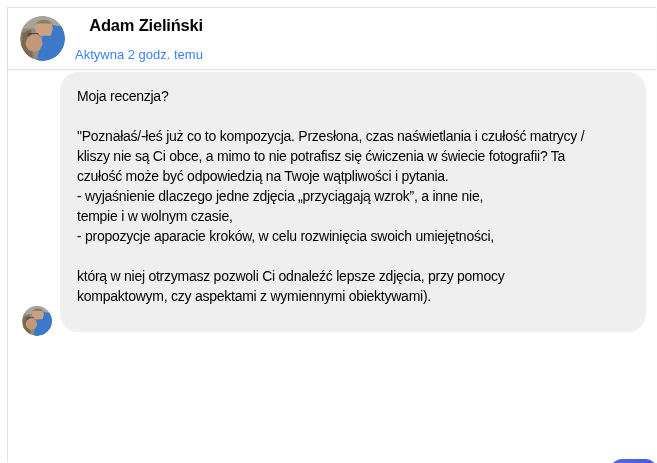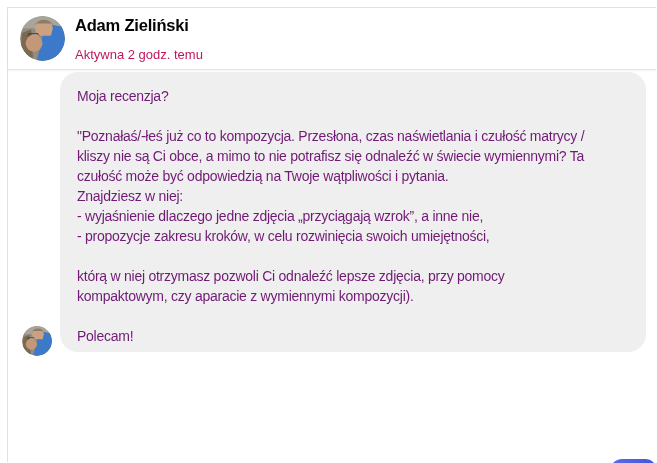--- a/index.html
+++ b/index.html
@@ -53,24 +53,25 @@
     display: flex;
     flex-direction: column;
     justify-content: center;
   }
   .contact-name {
     font-size: 16.5px;
     font-weight: 700;
     color: #050505;
     line-height: 21px;
     letter-spacing: -0.2px;
+    text-align: right;
   }
   .contact-status {
     font-size: 13px;
-    color: #be185d;
+    color: #3b82f6;
     line-height: 17px;
     margin-top: 10px;
   }
   
   .message-list {
     position: absolute;
     left: 0;
     top: 62px;
     right: 0;
     bottom: 0;
@@ -86,21 +87,21 @@
     flex: 0 0 auto;
     margin-bottom: -4px;
   }
   .bubble-incoming {
     margin-left: 8px;
     width: 586px;
     box-sizing: border-box;
     background: #efefef;
     border-radius: 18px;
     padding: 14px 17px 6px 17px;
-    color: #701a75;
+    color: #000000;
     font-size: 14px;
     line-height: 20px;
     letter-spacing: -0.25px;
   }
   .msg-line {
     min-height: 20px;
     white-space: pre-wrap;
   }
   
   .bubble-outgoing-partial {
@@ -164,29 +165,28 @@
               <circle cx="15" cy="29" r="9" fill="#c39878"></circle>
               <path d="M6 27 a9 9 0 0 1 17 -3 l-4 -6 h-10 Z" fill="#55422f"></path>
             </g>
           </svg>
         </span>
       </div>
       <div class="bubble-incoming">
           <div class="msg-line">Moja recenzja?</div>
           <div class="msg-line"></div>
           <div class="msg-line">"Poznałaś/-łeś już co to kompozycja. Przesłona, czas naświetlania i czułość matrycy /</div>
-          <div class="msg-line">kliszy nie są Ci obce, a mimo to nie potrafisz się odnaleźć w świecie wymiennymi? Ta</div>
+          <div class="msg-line">kliszy nie są Ci obce, a mimo to nie potrafisz się ćwiczenia w świecie fotografii? Ta</div>
           <div class="msg-line">czułość może być odpowiedzią na Twoje wątpliwości i pytania.</div>
-          <div class="msg-line">Znajdziesz w niej:</div>
           <div class="msg-line">- wyjaśnienie dlaczego jedne zdjęcia „przyciągają wzrok”, a inne nie,</div>
-          <div class="msg-line">- propozycje zakresu kroków, w celu rozwinięcia swoich umiejętności,</div>
+          <div class="msg-line">tempie i w wolnym czasie,</div>
+          <div class="msg-line">- propozycje aparacie kroków, w celu rozwinięcia swoich umiejętności,</div>
           <div class="msg-line"></div>
           <div class="msg-line">którą w niej otrzymasz pozwoli Ci odnaleźć lepsze zdjęcia, przy pomocy</div>
-          <div class="msg-line">kompaktowym, czy aparacie z wymiennymi kompozycji).</div>
+          <div class="msg-line">kompaktowym, czy aspektami z wymiennymi obiektywami).</div>
           <div class="msg-line"></div>
-          <div class="msg-line">Polecam!</div>
         </div>
     </div>
   </div>
 
 </div>
 
 <div class="bubble-outgoing-partial"></div>
 
 </body></html>

